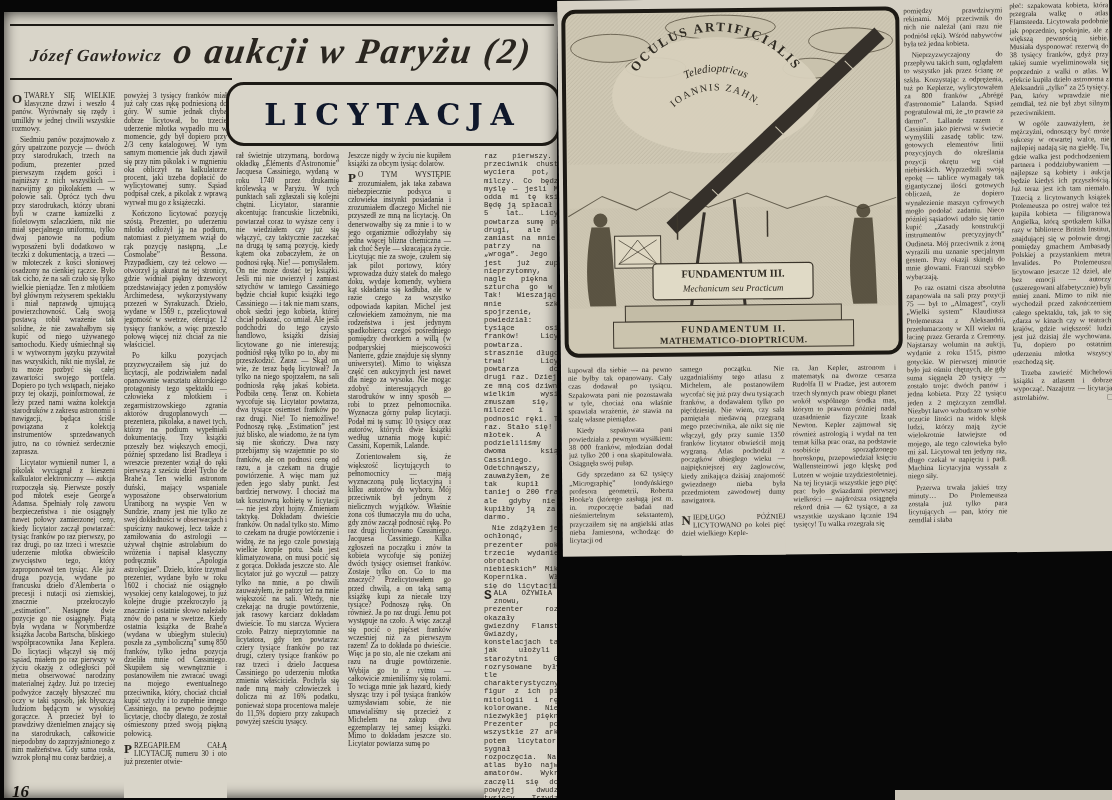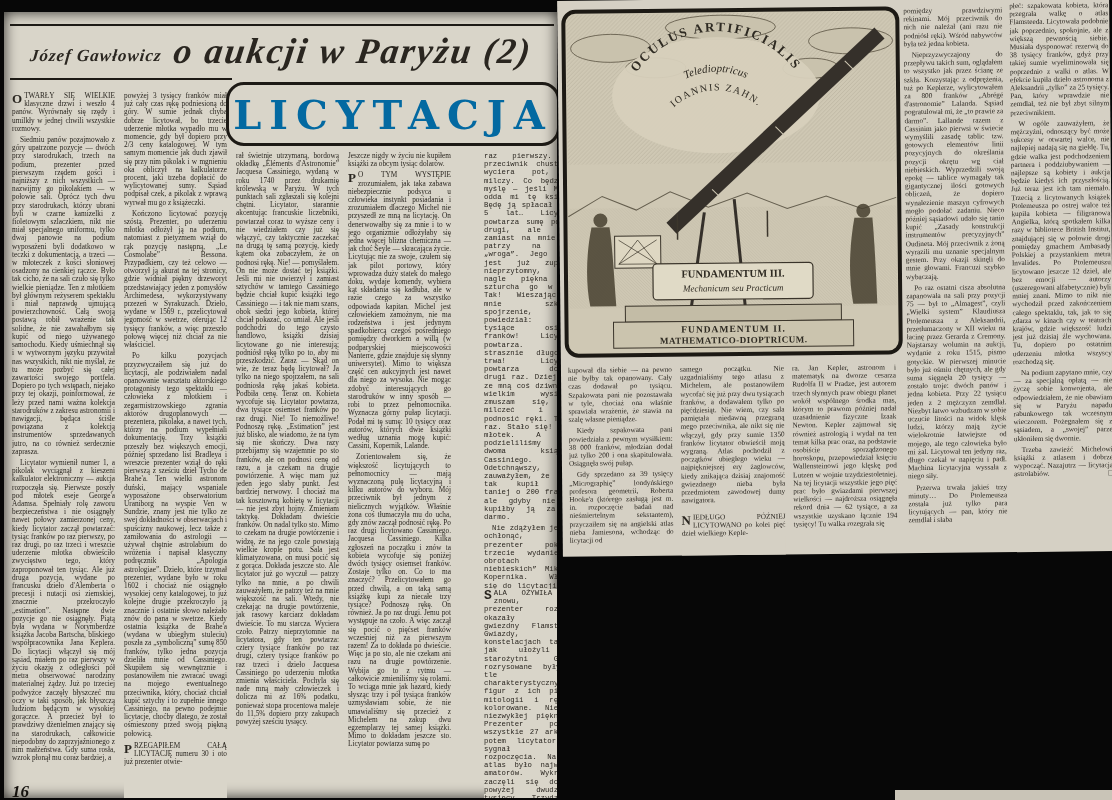--- a/index.html
+++ b/index.html
@@ -14,22 +14,22 @@
   .rule-top{left:6px;top:12px;width:544px;}
   .rule-mid{left:6px;top:66px;width:222px;}
   .masthead{position:absolute;left:10px;top:16px;width:540px;height:52px;white-space:nowrap;}
   .byline{font-style:italic;font-weight:bold;font-size:17px;letter-spacing:1px;
           transform:skewX(-6deg);display:inline-block;margin:18px 8px 0 16px;vertical-align:top;}
   .title{font-style:italic;font-weight:bold;font-size:36px;letter-spacing:2px;
          transform:skewX(-8deg);display:inline-block;margin-top:2px;}
   .headline-box{position:absolute;left:222px;top:70px;width:328px;height:58px;
                 border:3px solid #1d1a15;border-radius:18px;display:flex;
                 align-items:center;justify-content:center;}
-  .headline{font-family:"DejaVu Serif",serif;font-weight:bold;font-size:40px;
-            letter-spacing:8px;color:#0369a1;}
+  .headline{font-family:"DejaVu Serif",serif;font-weight:bold;font-size:30px;
+            letter-spacing:8px;color:#0f172a;}
   .col{position:absolute;overflow:hidden;font-size:7.3px;line-height:8.2px;
        text-align:justify;}
   .c1{left:8px;  top:80px; width:103px;height:706px;}
   .c2{left:120px;top:80px; width:103px;height:706px;}
   .c3{left:232px;top:140px;width:103px;height:646px;}
   .c4{left:344px;top:140px;width:103px;height:646px;}
   .c5{left:480px;top:140px;width:96px; height:646px;font-family:Liberation Mono, monospace;}
   .para{margin:0 0 3px 0;}
   .para.ind{text-indent:8px;}
   .dropcap{float:left;font-size:13px;line-height:11px;font-weight:bold;margin:1px 2px 0 0;}
@@ -171,21 +171,21 @@
           <text x="170" y="325" text-anchor="middle" font-family="Liberation Serif, serif" font-size="9.5" font-weight="bold" letter-spacing="1" fill="#2e2a22">FUNDAMENTUM II.</text>
           <text x="170" y="336" text-anchor="middle" font-family="Liberation Serif, serif" font-size="9" font-weight="bold" letter-spacing="0.5" fill="#2e2a22">MATHEMATICO-DIOPTRICUM.</text>
         </g>
         <rect x="3" y="3" width="334" height="344" rx="12" fill="none" stroke="#1c1914" stroke-width="4"></rect>
       </svg>
     </figure>
 
     <div class="col rbcol rb1">
       <p class="para">kupował dla siebie — na pewno nie byłby tak opanowany. Cały czas dodawał po tysiącu. Szpakowata pani nie pozostawała w tyle, chociaż ona właśnie sprawiała wrażenie, że stawia na szalę własne pieniądze.</p>
       <p class="para ind">Kiedy szpakowata pani powiedziała z pewnym wysiłkiem: 38 000 franków, młodzian dodał już tylko 200 i ona skapitulowała. Osiągnęła swój pułap.</p>
-      <p class="para ind">Gdy sprzedano za 39 tysięcy „Micrographię” londyńskiego profesora geometrii, Roberta Hooke'a (którego zasługą jest m. in. rozpoczęcie badań nad nieśmiertelnym sekstantem), przyczaiłem się na angielski atlas nieba Jamiesona, wchodząc do licytacji od</p>
+      <p class="para ind">Gdy sprzedano za 62 tysięcy „Micrographię” londyńskiego profesora geometrii, Roberta Hooke'a (którego zasługą jest m. in. rozpoczęcie badań nad nieśmiertelnym sekstantem), przyczaiłem się na angielski atlas nieba Jamiesona, wchodząc do licytacji od</p>
     </div>
 
     <div class="col rbcol rb2">
       <p class="para">samego początku. Nie uzgadnialiśmy tego atlasu z Michelem, ale postanowiłem wycofać się już przy dwu tysiącach franków, a dodawałem tylko po pięćdziesiąt. Nie wiem, czy sala pamiętała niedawną przegraną mego przeciwnika, ale nikt się nie włączył, gdy przy sumie 1350 franków licytator obwieścił moją wygraną. Atlas pochodził z początków ubiegłego wieku — najpiękniejszej ery żaglowców, kiedy znikająca dzisiaj znajomość gwiezdnego nieba była przedmiotem zawodowej dumy nawigatora.</p>
       <div class="pin pin-niedlugo">
         <p class="para"><span class="dropcap">N</span><span>IEDŁUGO PÓŹNIEJ LICYTOWANO po kolei pięć dzieł wielkiego Keple-</span></p>
       </div>
     </div>
 
     <div class="col rbcol rb3">
@@ -195,19 +195,18 @@
     <div class="col rcA">
       <p class="para">pomiędzy prawdziwymi rekinami. Mój przeciwnik do nich nie należał (ani razu nie podniósł ręki). Wśród nabywców była też jedna kobieta.</p>
       <p class="para ind">Nieprzyzwyczajony do przepływu takich sum, oglądałem to wszystko jak przez ścianę ze szkła. Korzystając z odprężenia, tuż po Keplerze, wylicytowałem za 800 franków „Abrégé d'astronomie” Lalanda. Sąsiad pogratulował mi, że „to prawie za darmo”. Lallande razem z Cassinim jako pierwsi w świecie wymyślili zasadę tablic tzw. gotowych elementów linii pozycyjnych do określania pozycji okrętu wg ciał niebieskich. Wyprzedzili swoją epokę — tablice wymagały tak gigantycznej ilości gotowych obliczeń, że dopiero wynalezienie maszyn cyfrowych mogło podołać zadaniu. Nieco później sąsiadowi udało się tanio kupić „Zasady konstrukcji instrumentów precyzyjnych” Oudineta. Mój przeciwnik z żoną wyrazili mu uznanie specjalnym gestem. Przy okazji skinęli do mnie głowami. Francuzi szybko wybaczają.</p>
       <p class="para ind">Po raz ostatni cisza absolutna zapanowała na sali przy pozycji 75 — był to „Almagest”, czyli „Wielki system” Klaudiusza Ptolemeusza z Aleksandrii, przetłumaczony w XII wieku na łacinę przez Gerarda z Cremony. Najstarszy wolumin na aukcji, wydanie z roku 1515, pismo gotyckie. W pierwszej minucie było już ośmiu chętnych, ale gdy suma sięgnęła 20 tysięcy — zostało troje: dwóch panów i jedna kobieta. Przy 22 tysiącu jeden z 2 mężczyzn zemdlał. Niezbyt łatwo wzbudzam w sobie uczucie litości na widok klęsk ludzi, którzy mają życie wielokrotnie łatwiejsze od mojego, ale tego człowieka było mi żal. Licytował ten jedyny raz, długo czekał w napięciu i padł. Machina licytacyjna wyssała z niego siły.</p>
       <p class="para ind">Przerwa trwała jakieś trzy minuty… Do Ptolemeusza została już tylko para licytujących — pan, który nie zemdlał i słaba</p>
     </div>
 
     <div class="col rcB">
       <p class="para">płeć: szpakowata kobieta, która przegrała walkę o atlas Flamsteeda. Licytowała podobnie jak poprzednio, spokojnie, ale z większą pewnością siebie. Musiała dysponować rezerwą do 38 tysięcy franków, gdyż przy takiej sumie wyeliminowała się poprzednio z walki o atlas. W efekcie kupiła dzieło astronoma z Aleksandrii „tylko” za 25 tysięcy. Pan, który wprawdzie nie zemdlał, też nie był zbyt silnym przeciwnikiem.</p>
       <p class="para ind">W ogóle zauważyłem, że mężczyźni, odnoszący być może sukcesy w otwartej walce, nie najlepiej nadają się na giełdę. Tu, gdzie walka jest podchodzeniem partnera i poddziubywaniem — najlepsze są kobiety i aukcja będzie kiedyś ich przyszłością. Już teraz jest ich tam niemało. Trzecią z licytowanych książek Ptolemeusza po ostrej walce też kupiła kobieta — filigranowa Angielka, którą spotkałem kilka razy w bibliotece British Institut, znajdującej się w połowie drogi pomiędzy gmachem Ambasady Polskiej a przystankiem metra Invalides. Po Ptolemeuszu licytowano jeszcze 12 dzieł, ale bez emocji — autorzy (uszeregowani alfabetycznie) byli mniej znani. Mimo to nikt nie wychodził przed zakończeniem całego spektaklu, tak, jak to się zdarza w kinach czy w teatrach krajów, gdzie większość ludzi jest już dzisiaj źle wychowana. Tu, dopiero po ostatnim uderzeniu młotka wszyscy rozchodzą się.</p>
-      <p class="para ind">Na podium zapytano mnie, czy — za specjalną opłatą — nie życzę sobie konwojenta, ale odpowiedziałem, że nie obawiam się w Paryżu napadu rabunkowego tak wczesnym wieczorem. Pożegnałem się z sąsiadem, a „swojej” parze ukłoniłem się dwornie.</p>
       <p class="para ind"><span>Trzeba zawieźć Michelowi książki z atlasem i dobrze wypocząć. Nazajutrz — licytacja astrolabiów.</span> <span class="endmark">□</span></p>
     </div>
   </section>
 
   <div class="bottom-strip"></div>
 </div>
 
 </body></html>

